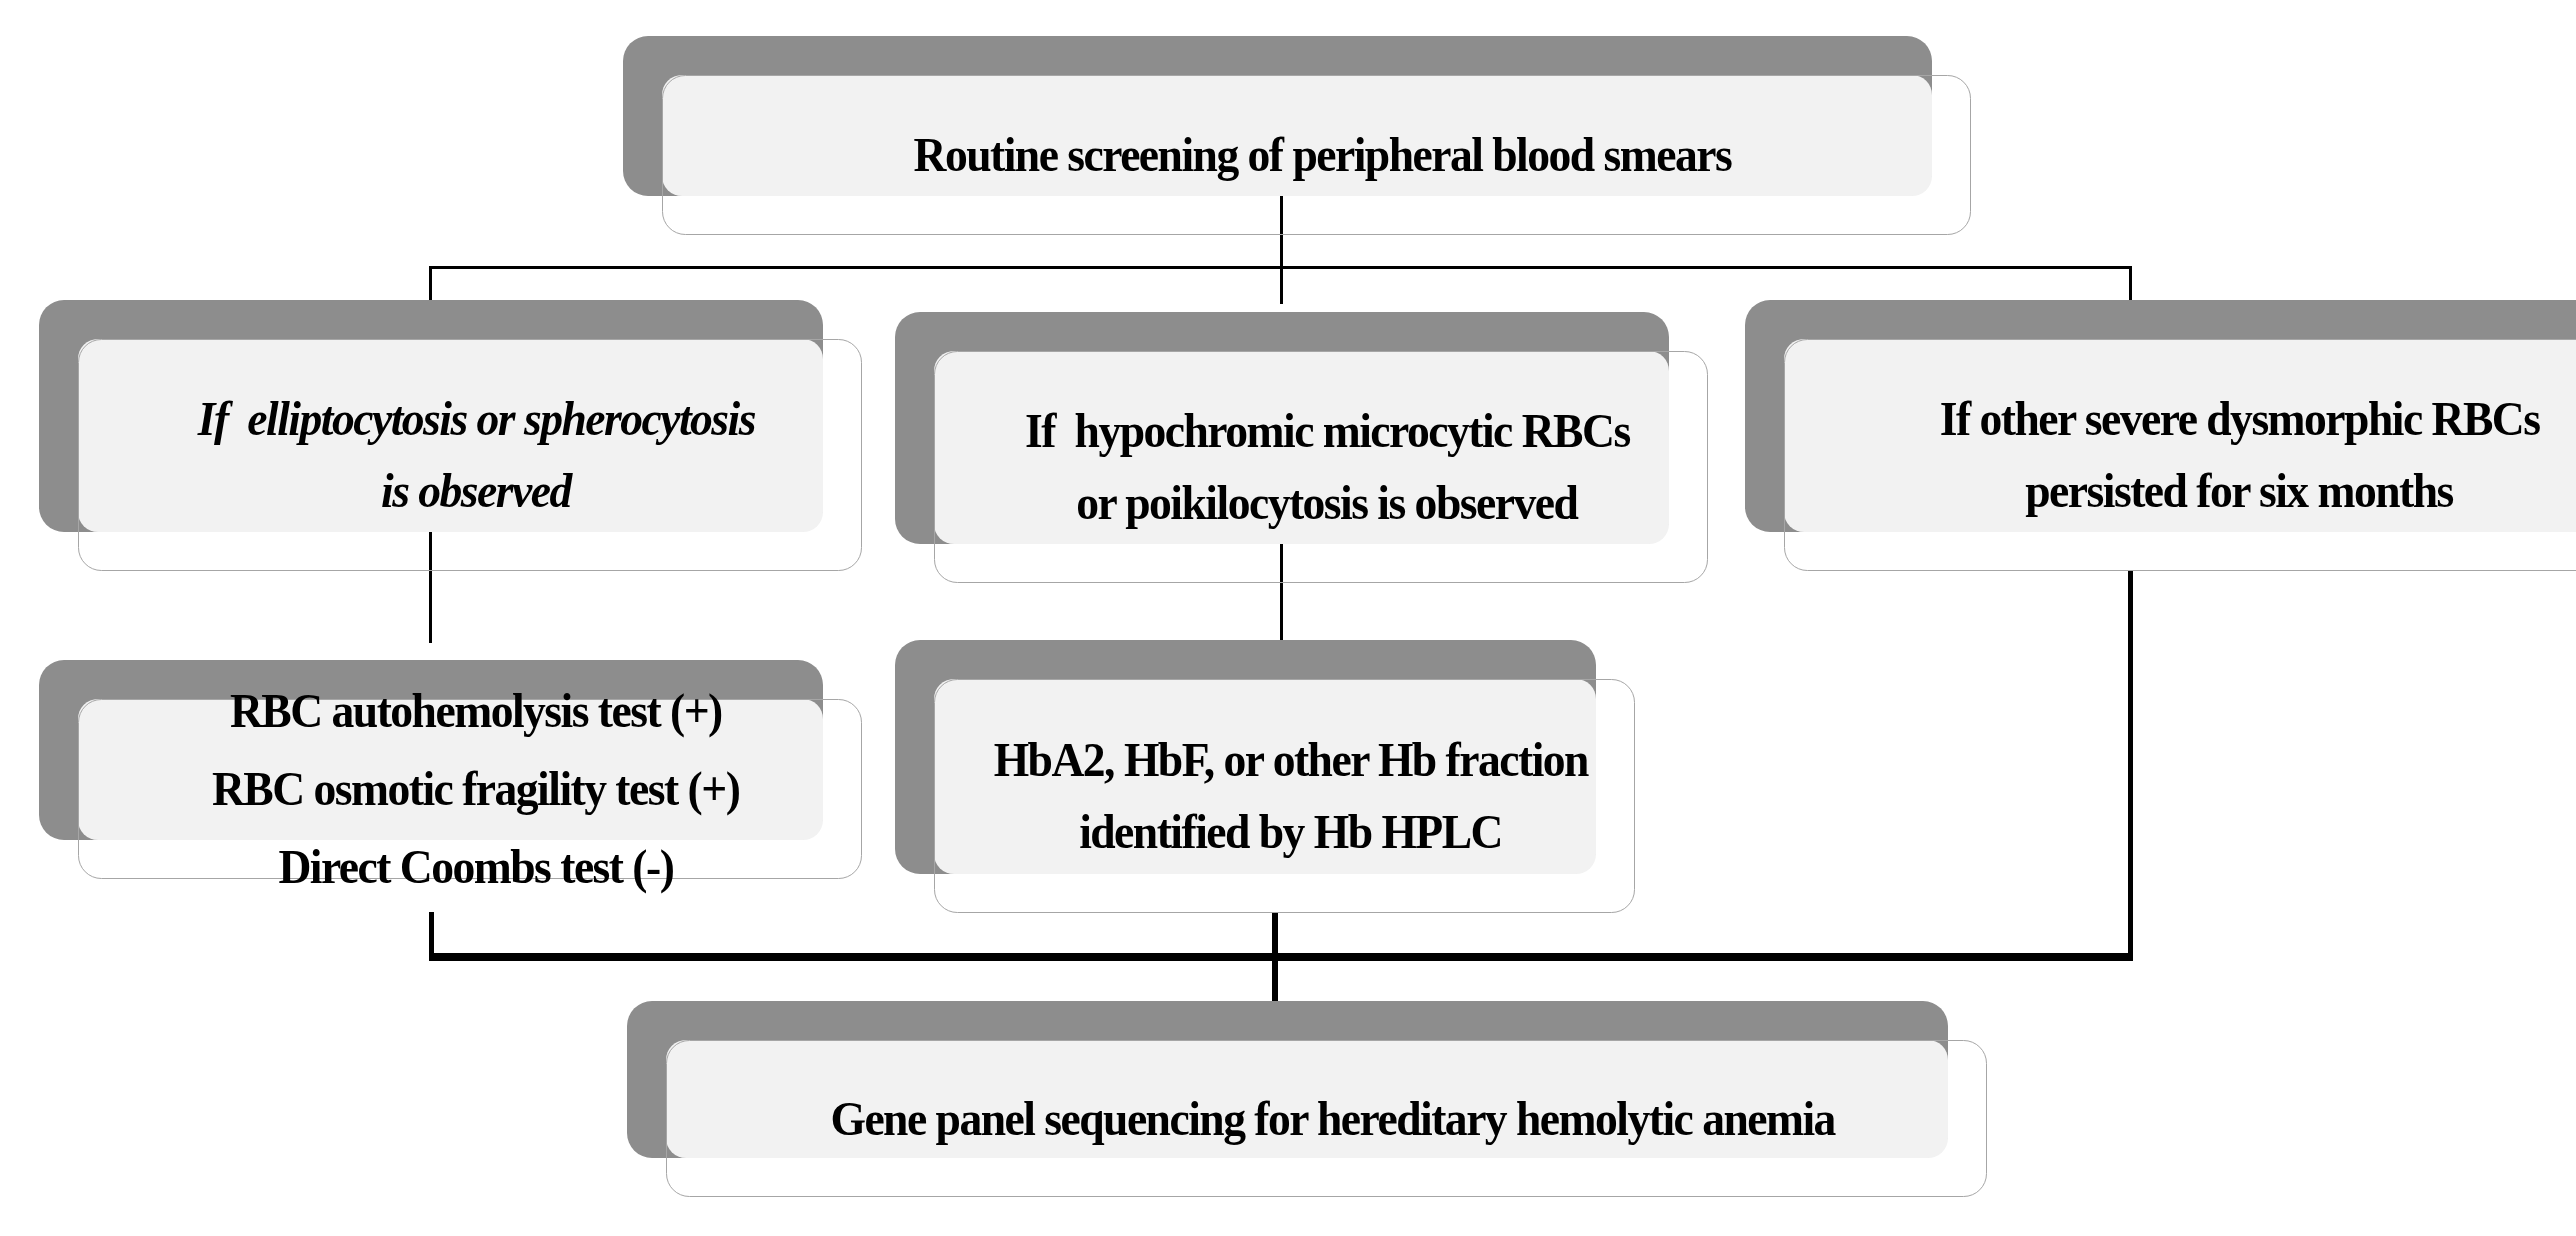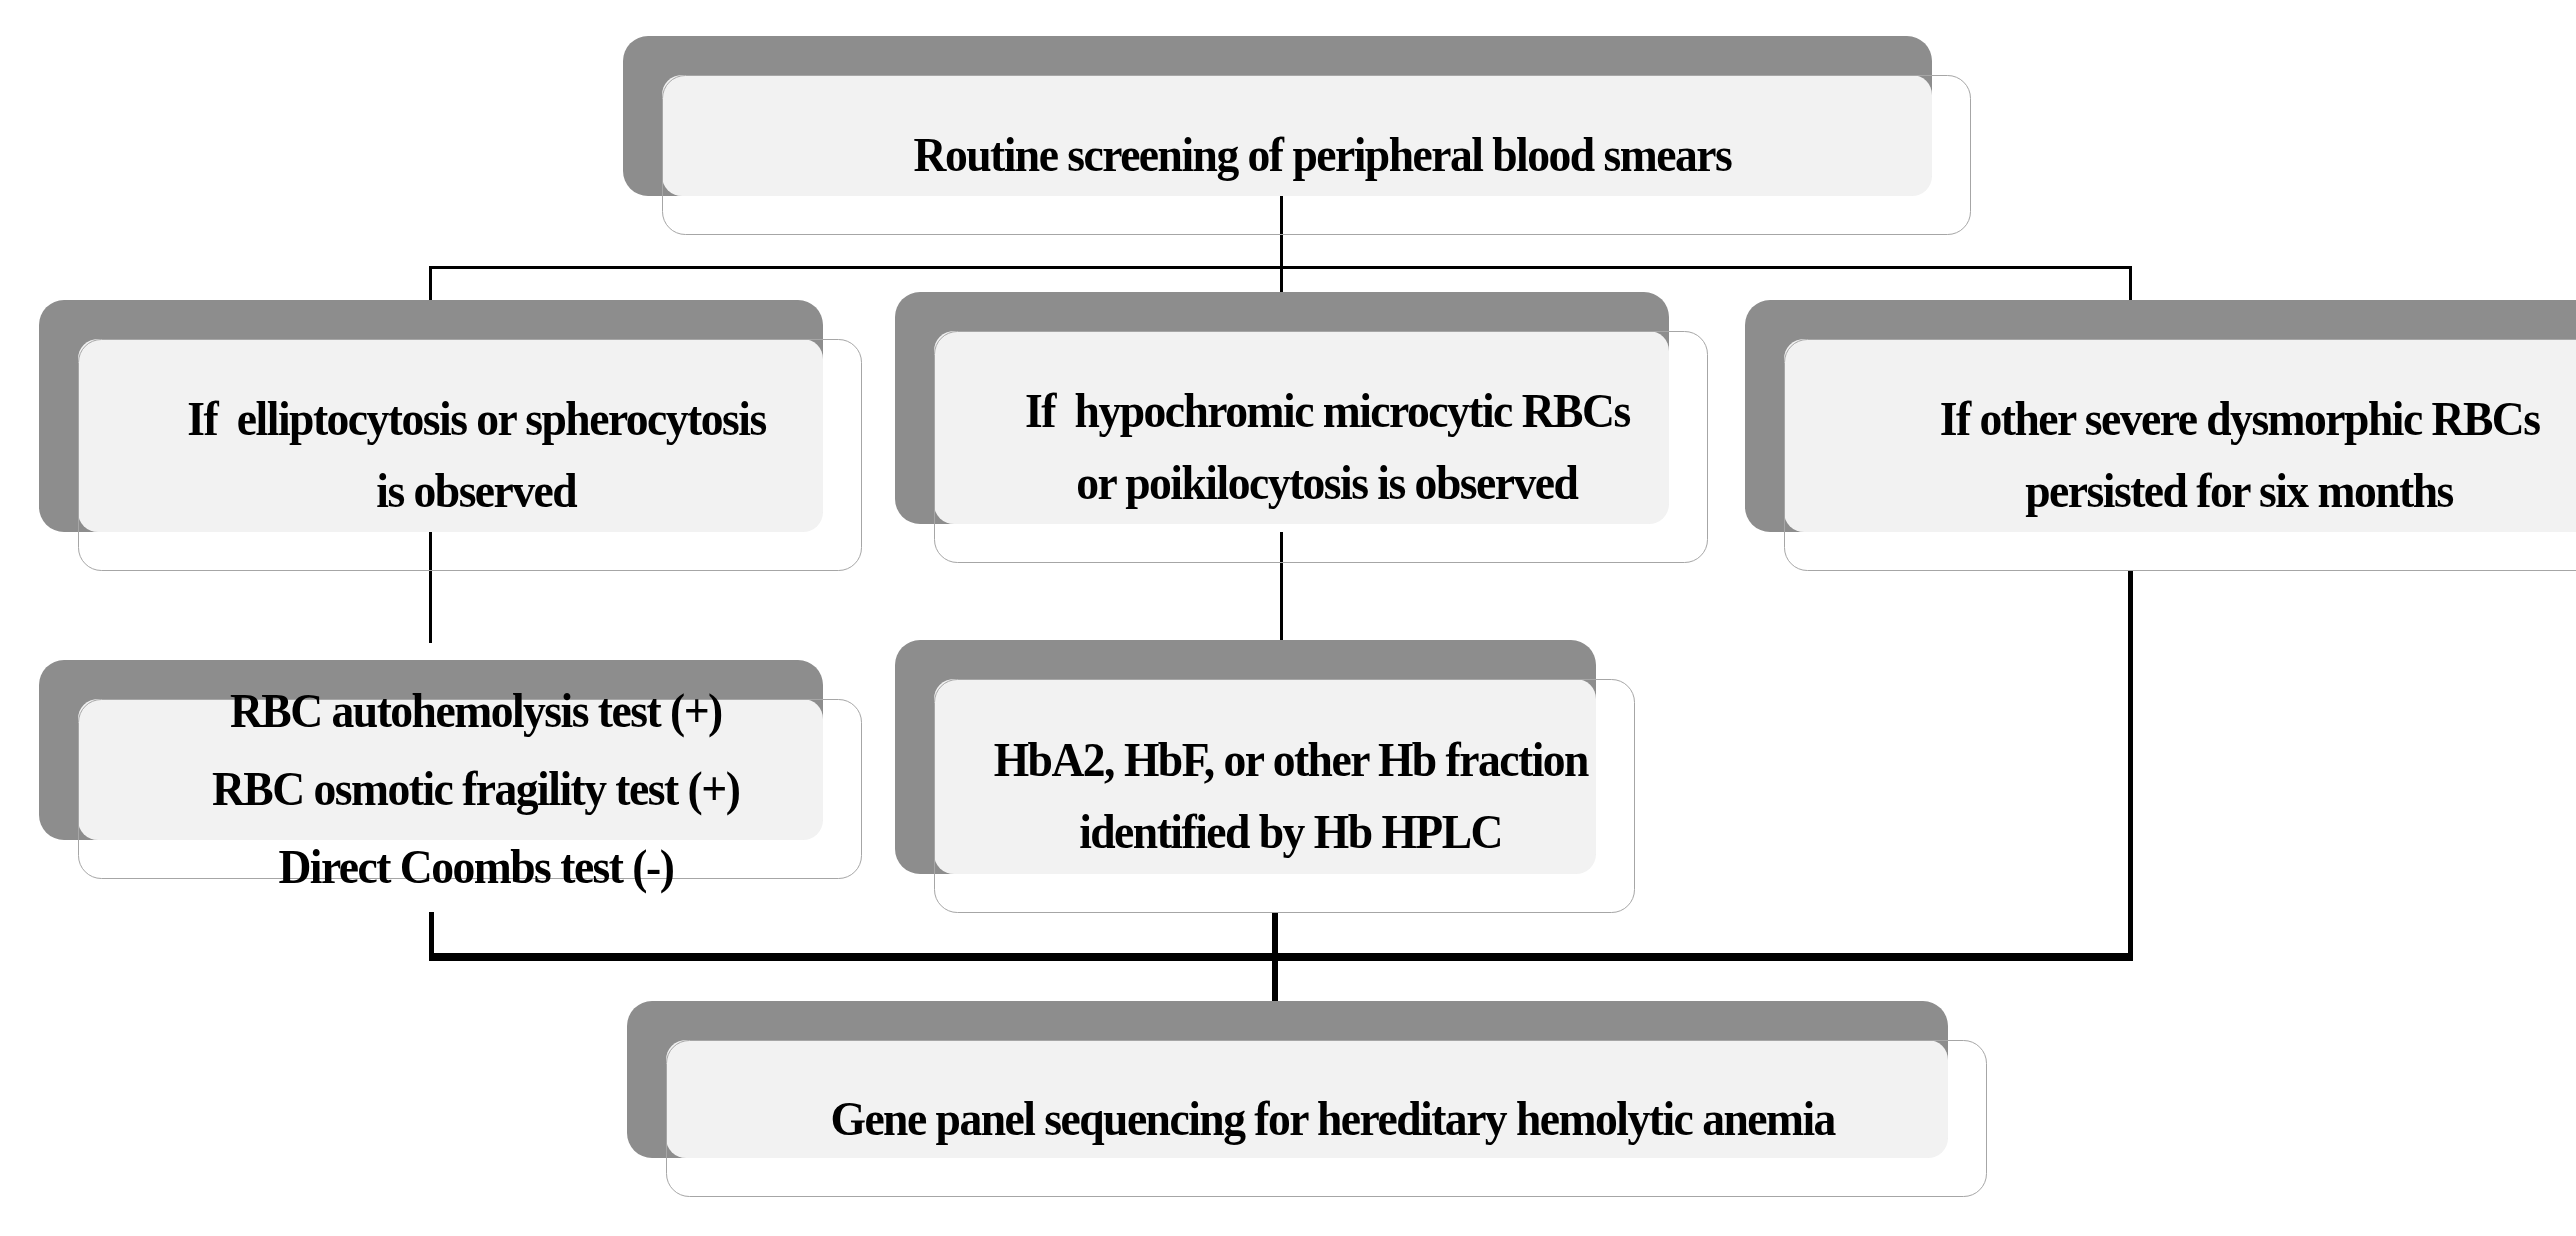--- a/index.html
+++ b/index.html
@@ -32,22 +32,22 @@
         border:1.6px solid var(--border,#a6a6a6);border-radius:23.4px;
         background:transparent;box-sizing:border-box;}
   .label{position:absolute;left:39px;top:39px;right:0;bottom:0;
          display:flex;flex-direction:column;align-items:center;justify-content:center;
          font-weight:700;font-size:48px;line-height:72px;letter-spacing:-1.6px;
          color:var(--text,#000);text-align:center;z-index:3;padding-left:12px;}
   .ln{white-space:pre;transform:scaleX(.95);}
   .n5 .ln{line-height:78px;}
   
   .n1{left:623px; top:36px;  width:1348px;height:199px;}
-  .n2{left:39px;  top:300px; width:823px;height:271px;}
-  .n3{left:895px;top:292px; width:813px;height:271px;}
+  .n2{left:39px;  top:300px; width:823px;height:271px;font-style:italic;}
+  .n3{left:895px;top:312px; width:813px;height:271px;}
   .n4{left:1745px;top:300px; width:938px;height:271px;}
   .n5{left:39px;  top:660px; width:823px;height:219px;}
   .n6{left:895px;top:640px; width:740px;height:273px;}
   .n7{left:627px; top:1001px;width:1360px;height:196px;}
 </style>
 </head>
 <body>
 
 <div class="canvas" style="--bg: #ffffff; --shadow: #8d8d8d; --fill: #f2f2f2; --border: #a6a6a6; --line: #000000; --text: #000000;">
 

